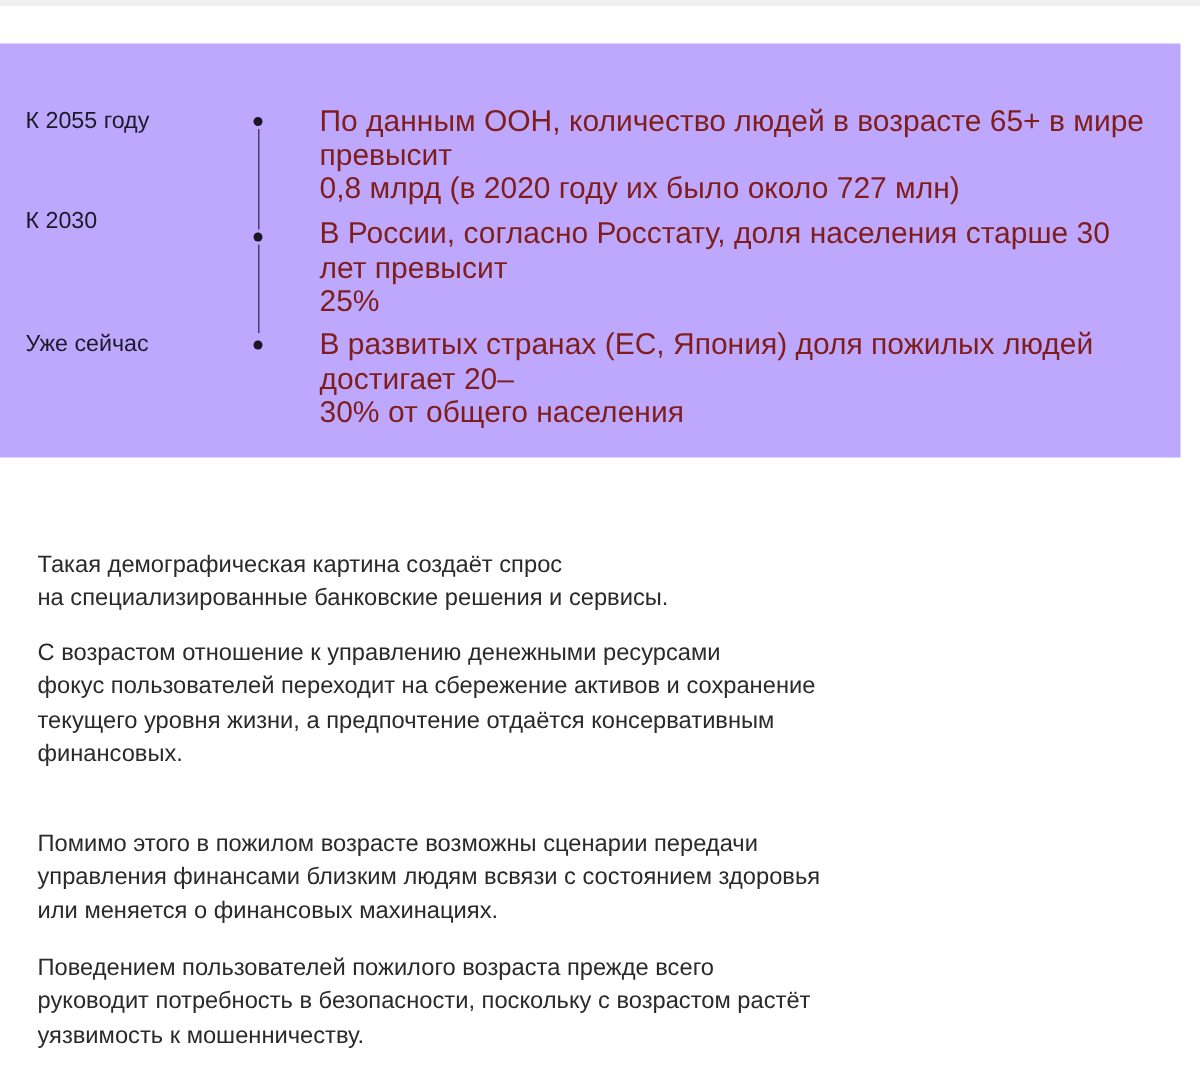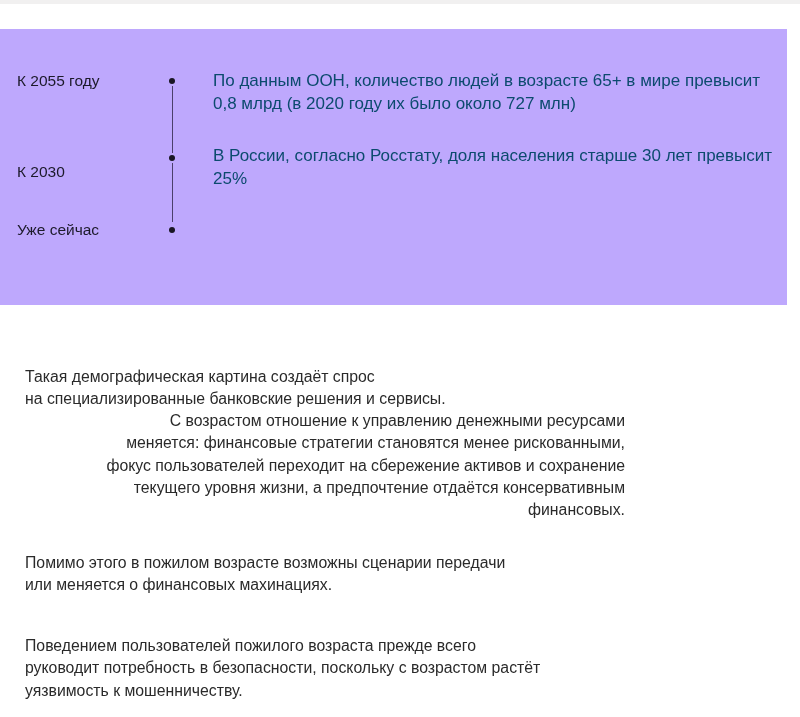--- a/index.html
+++ b/index.html
@@ -12,22 +12,22 @@
   .top-strip { position: absolute; left: 0; top: 0; width: 800px; height: 4px; background: #f1f0f0; }
   .stats-panel {
     position: absolute; left: 0; top: 29px; width: 787px; height: 276px;
     background: #bea8fd;
   }
   .row-label {
     position: absolute; left: 17px; font-size: 15.5px; line-height: 22px;
     color: #1c1a2a; white-space: nowrap;
   }
   .row-text {
-    position: absolute; left: 213px; width: 560px; font-size: 17px; line-height: 22.5px;
-    color: #0c4a6e;
+    position: absolute; left: 213px; width: 560px; font-size: 20px; line-height: 22.5px;
+    color: #7f1d1d;
   }
   .dot {
     position: absolute; width: 6px; height: 6px; border-radius: 50%;
     background: #1a1624; left: 169px;
   }
   .vline {
     position: absolute; left: 171.5px; width: 1.3px; background: #4b3f6b;
   }
   .body-text {
     position: absolute; left: 25px; width: 600px;
@@ -48,45 +48,49 @@
   <div class="dot" style="top:49px;"></div>
   <div class="dot" style="top:126px;"></div>
   <div class="dot" style="top:198px;"></div>
 
   <div class="row-label" style="top:41px;">К 2055 году</div>
   <div class="row-text" style="top:41px;">
     <div>По данным ООН, количество людей в возрасте 65+ в мире превысит</div>
     <div>0,8 млрд (в 2020 году их было около 727 млн)</div>
   </div>
 
-  <div class="row-label" style="top:132px;text-align:right;">К 2030</div>
+  <div class="row-label" style="top:108px;text-align:right;">К 2030</div>
   <div class="row-text" style="top:116px;">
     <div>В России, согласно Росстату, доля населения старше 30 лет превысит</div>
     <div>25%</div>
   </div>
 
   <div class="row-label" style="top:190px;">Уже сейчас</div>
+  <div class="row-text" style="top:190px;">
+    <div>В развитых странах (ЕС, Япония) доля пожилых людей достигает 20–</div>
+    <div>30% от общего населения</div>
+  </div>
 </section>
 
 <article>
   <div class="body-text" style="top:366px;">
     <p>Такая демографическая картина создаёт спрос</p>
     <p>на специализированные банковские решения и сервисы.</p>
   </div>
 
-  <div class="body-text" style="top:410px;text-align:right;">
+  <div class="body-text" style="top:425px;">
     <p>С возрастом отношение к управлению денежными ресурсами</p>
-    <p>меняется: финансовые стратегии становятся менее рискованными,</p>
     <p>фокус пользователей переходит на сбережение активов и сохранение</p>
     <p>текущего уровня жизни, а предпочтение отдаётся консервативным</p>
     <p>финансовых.</p>
   </div>
 
   <div class="body-text" style="top:552px;">
     <p>Помимо этого в пожилом возрасте возможны сценарии передачи</p>
+    <p>управления финансами близким людям всвязи с состоянием здоровья</p>
     <p>или меняется о финансовых махинациях.</p>
   </div>
 
   <div class="body-text" style="top:635px;">
     <p>Поведением пользователей пожилого возраста прежде всего</p>
     <p>руководит потребность в безопасности, поскольку с возрастом растёт</p>
     <p>уязвимость к мошенничеству.</p>
   </div>
 </article>
 

